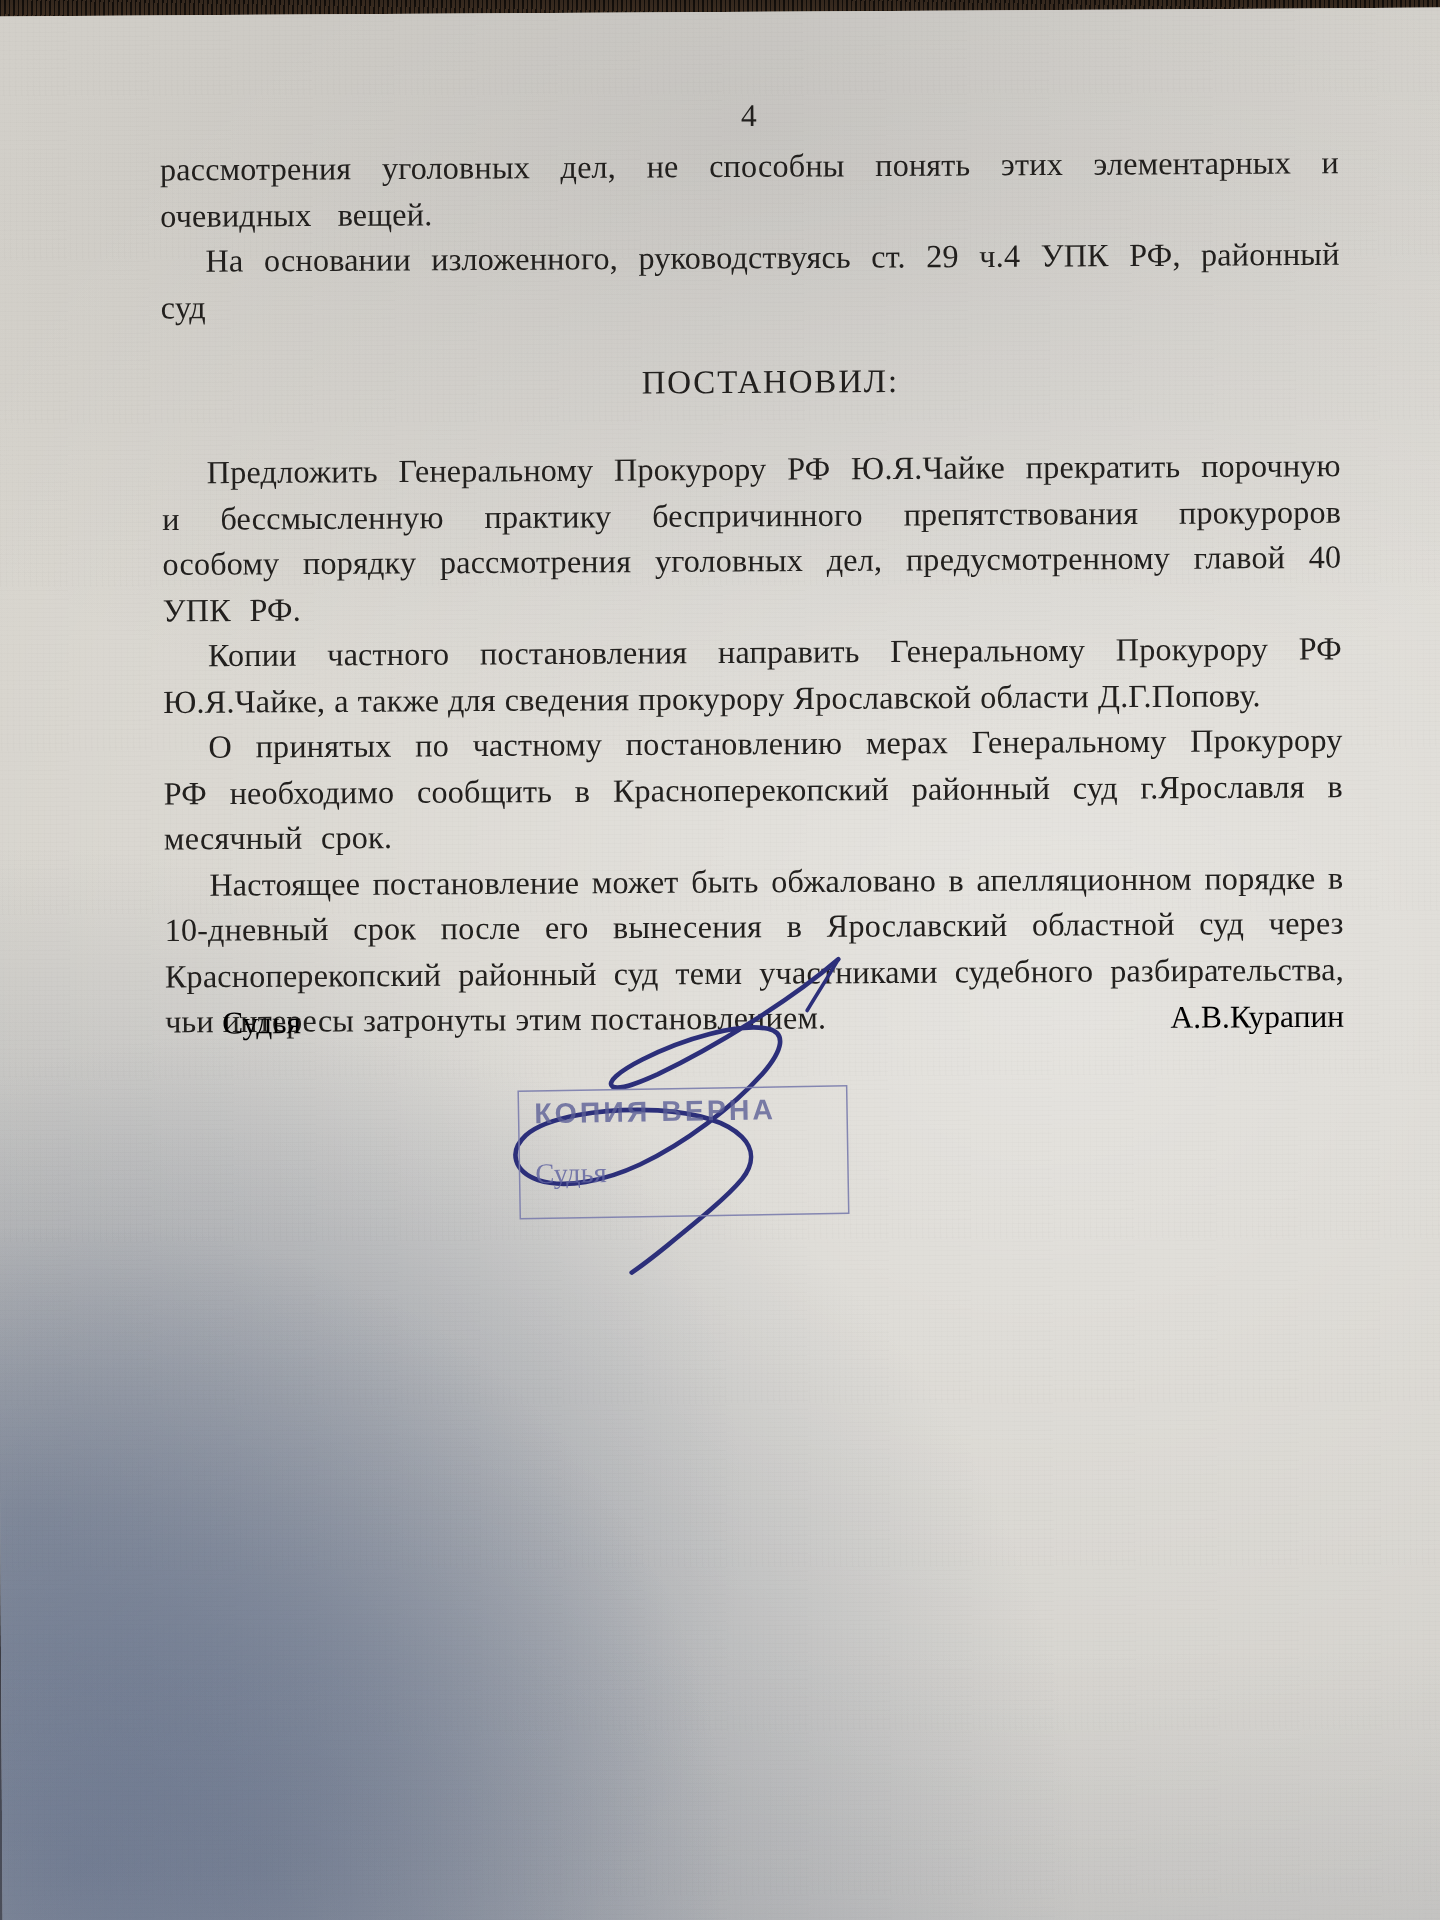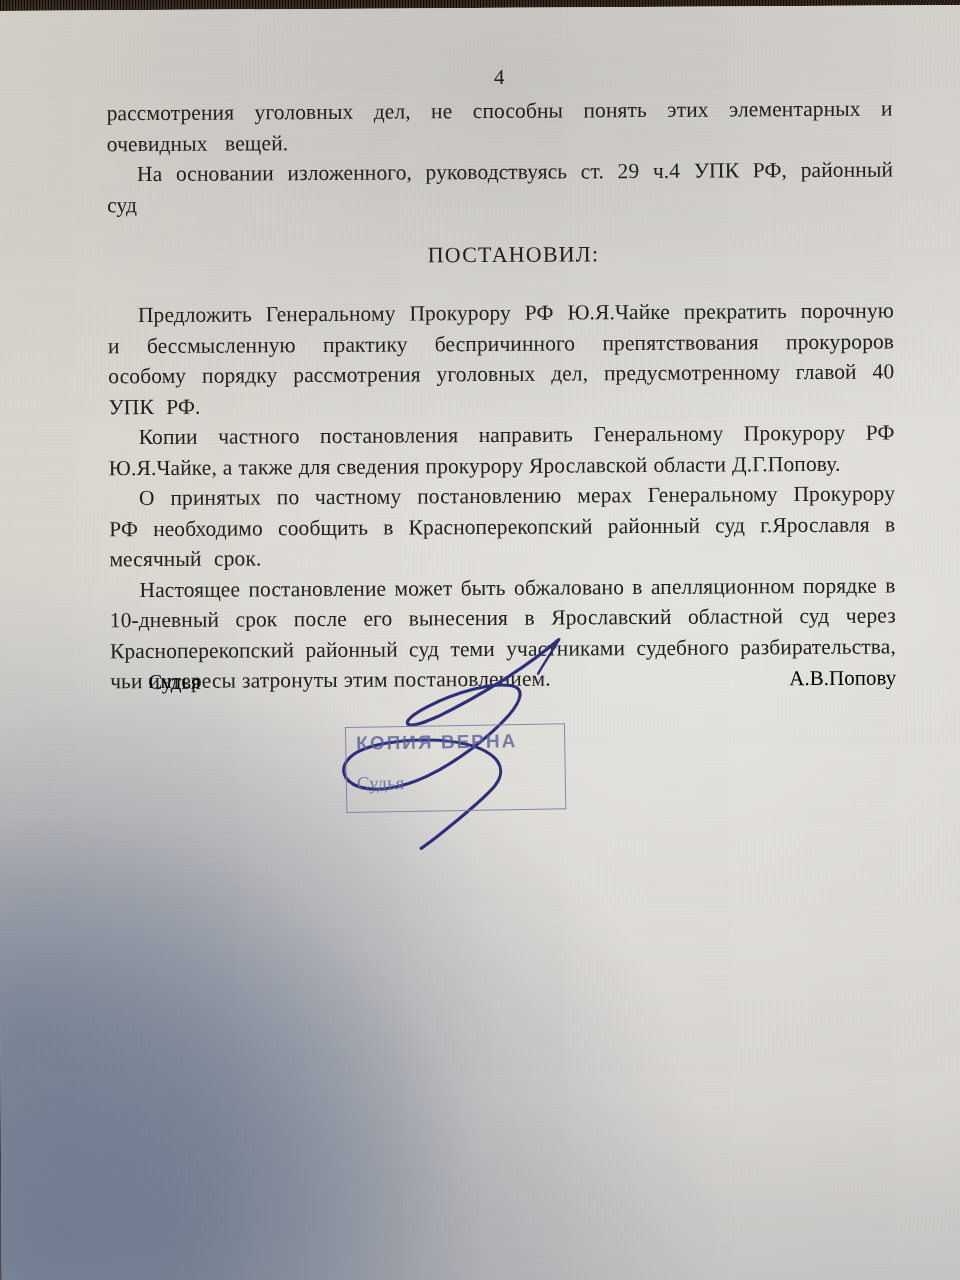--- a/index.html
+++ b/index.html
@@ -237,21 +237,21 @@
       <p class="para indent">Копии частного постановления направить Генеральному Прокурору РФ Ю.Я.Чайке, а также для сведения прокурору Ярославской области Д.Г.Попову.</p>
 
       <p class="para indent loose">О принятых по частному постановлению мерах Генеральному Прокурору РФ необходимо сообщить в Красноперекопский районный суд г.Ярославля в месячный срок.</p>
 
       <p class="para indent">Настоящее постановление может быть обжаловано в апелляционном порядке в 10-дневный срок после его вынесения в Ярославский областной суд через Красноперекопский районный суд теми участниками судебного разбирательства, чьи интересы затронуты этим постановлением.</p>
 
     </div>
 
     <div id="sig-row">
       <div id="sig-label">Судья</div>
-      <div id="sig-name">А.В.Попову</div>
+      <div id="sig-name">А.В.Курапин</div>
     </div>
 
     <div id="signature">
       <svg width="300" height="215" viewBox="0 0 300 215" fill="none" xmlns="http://www.w3.org/2000/svg">
         <path d="M 243 6
                  C 210 34, 160 64, 122 82
                  C 104 90, 96 92, 92 90
                  C 88 87, 96 80, 112 72
                  C 140 58, 176 48, 196 52
                  C 208 55, 206 66, 192 82

